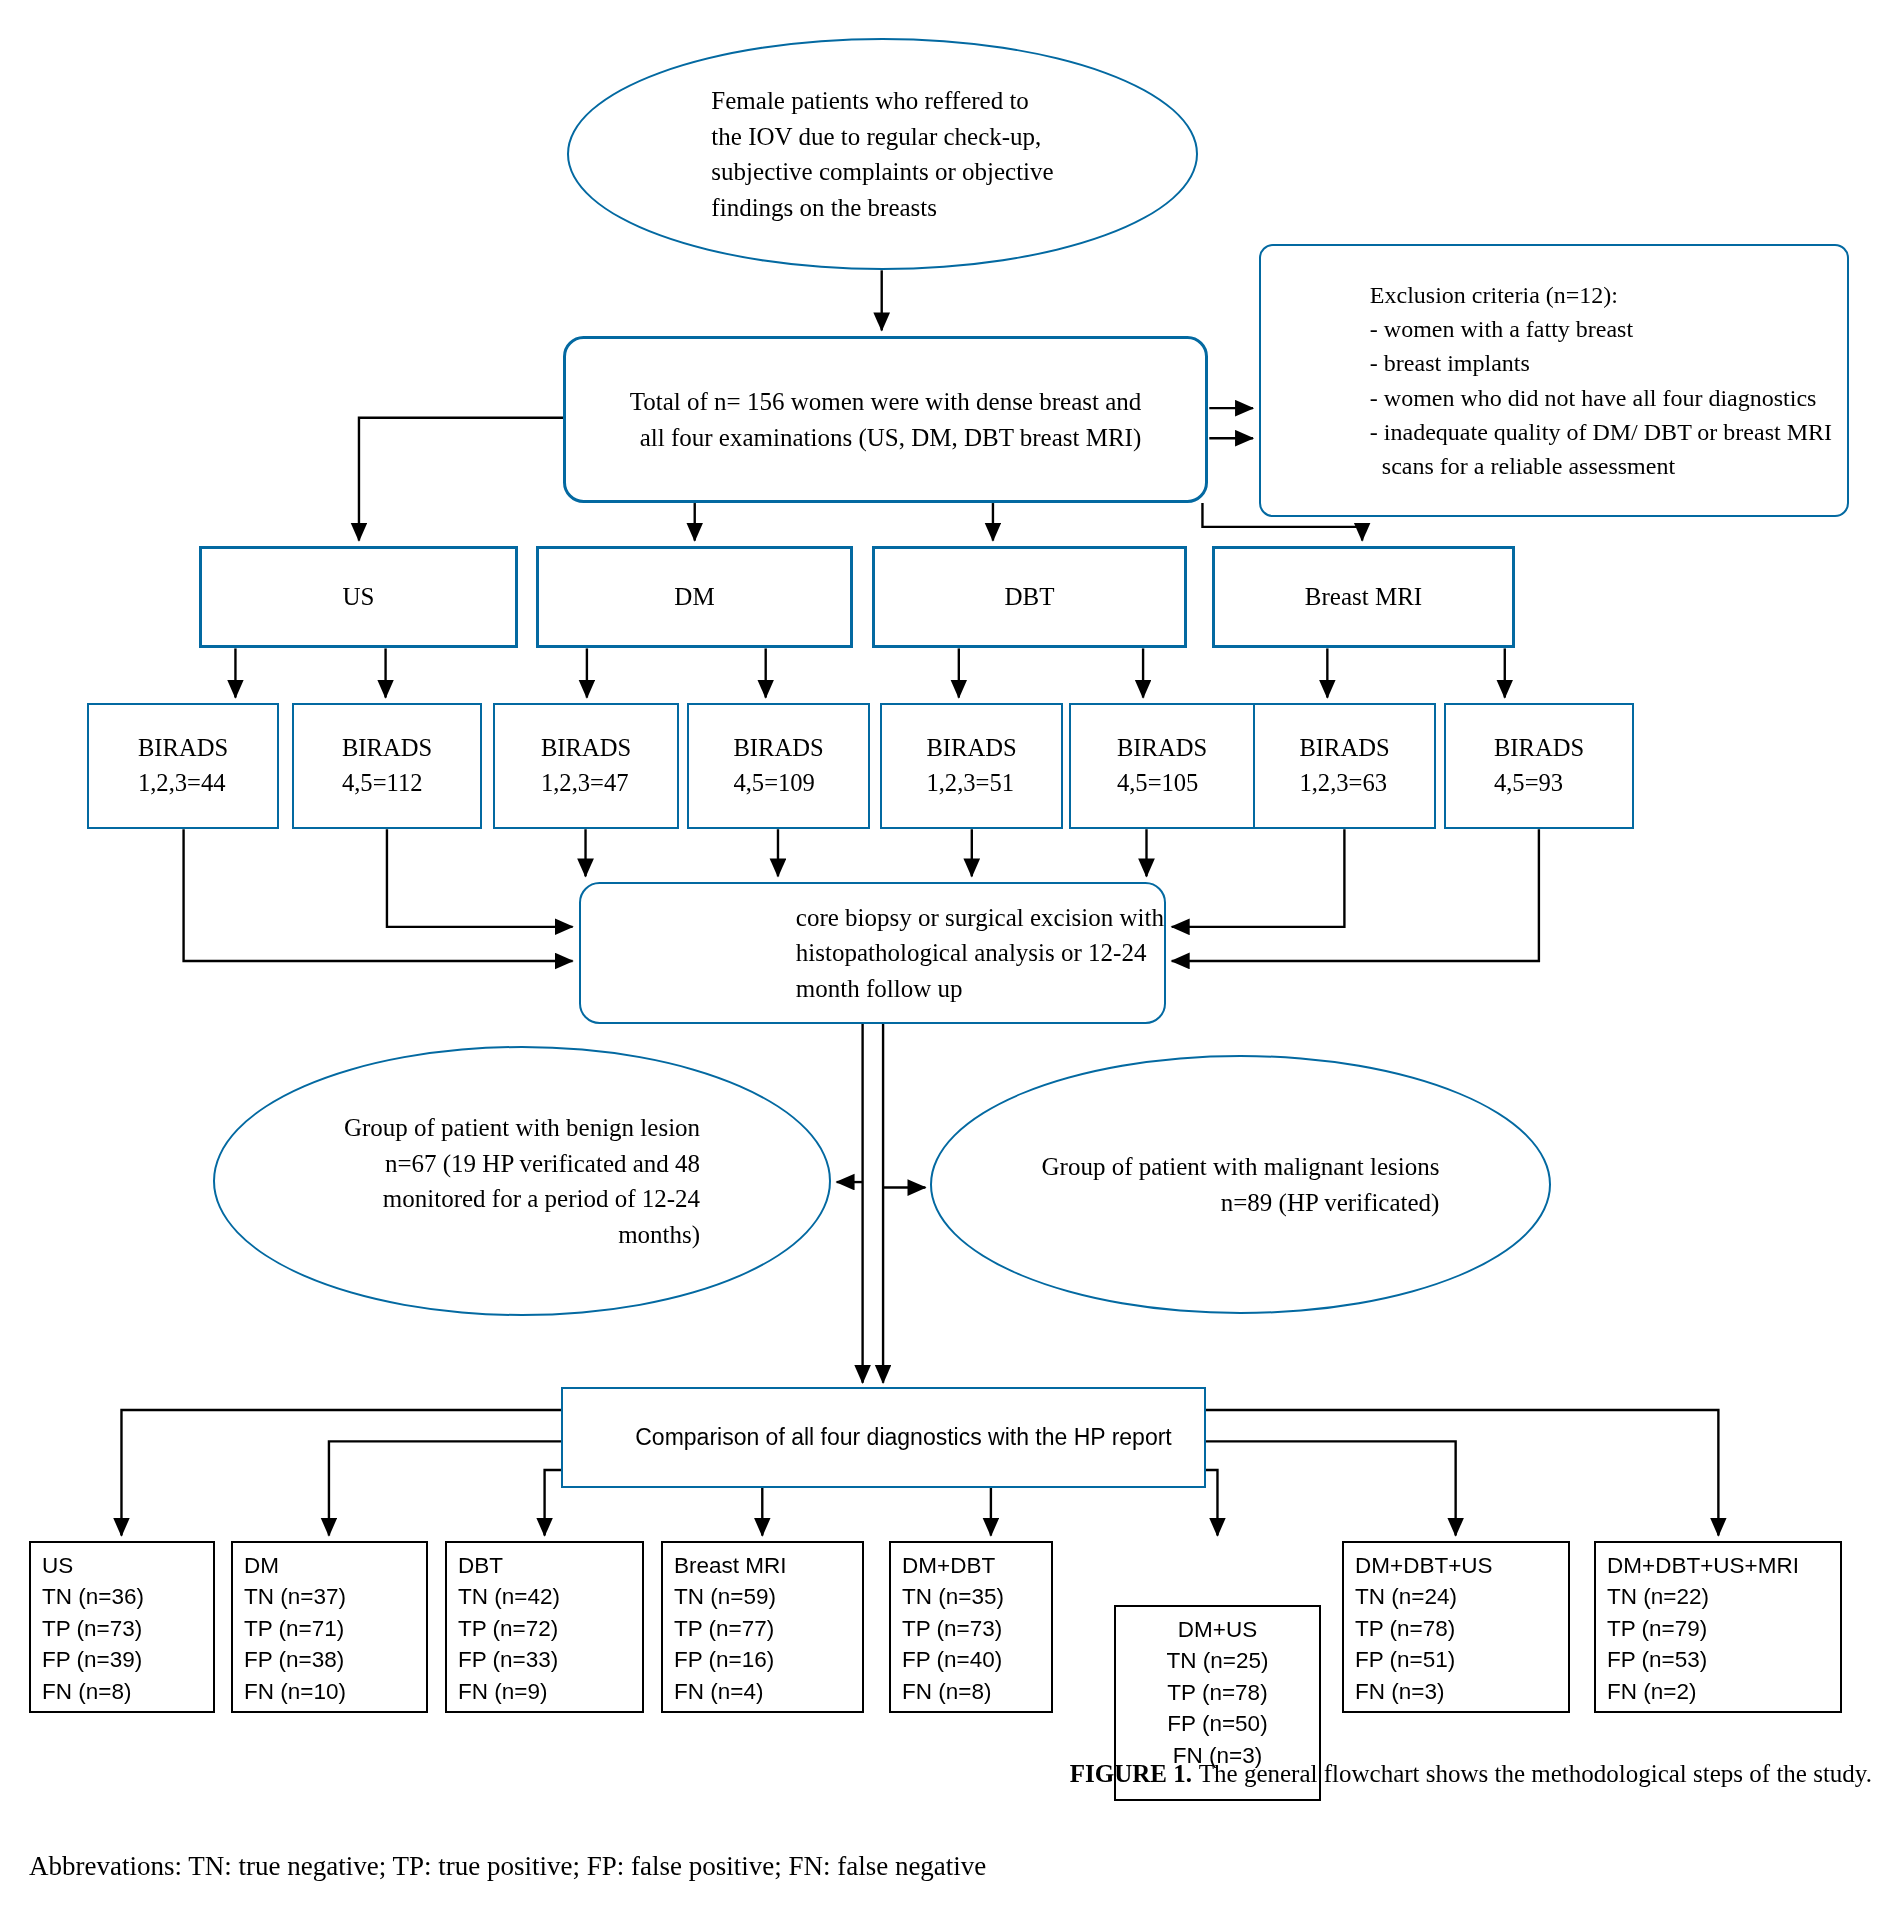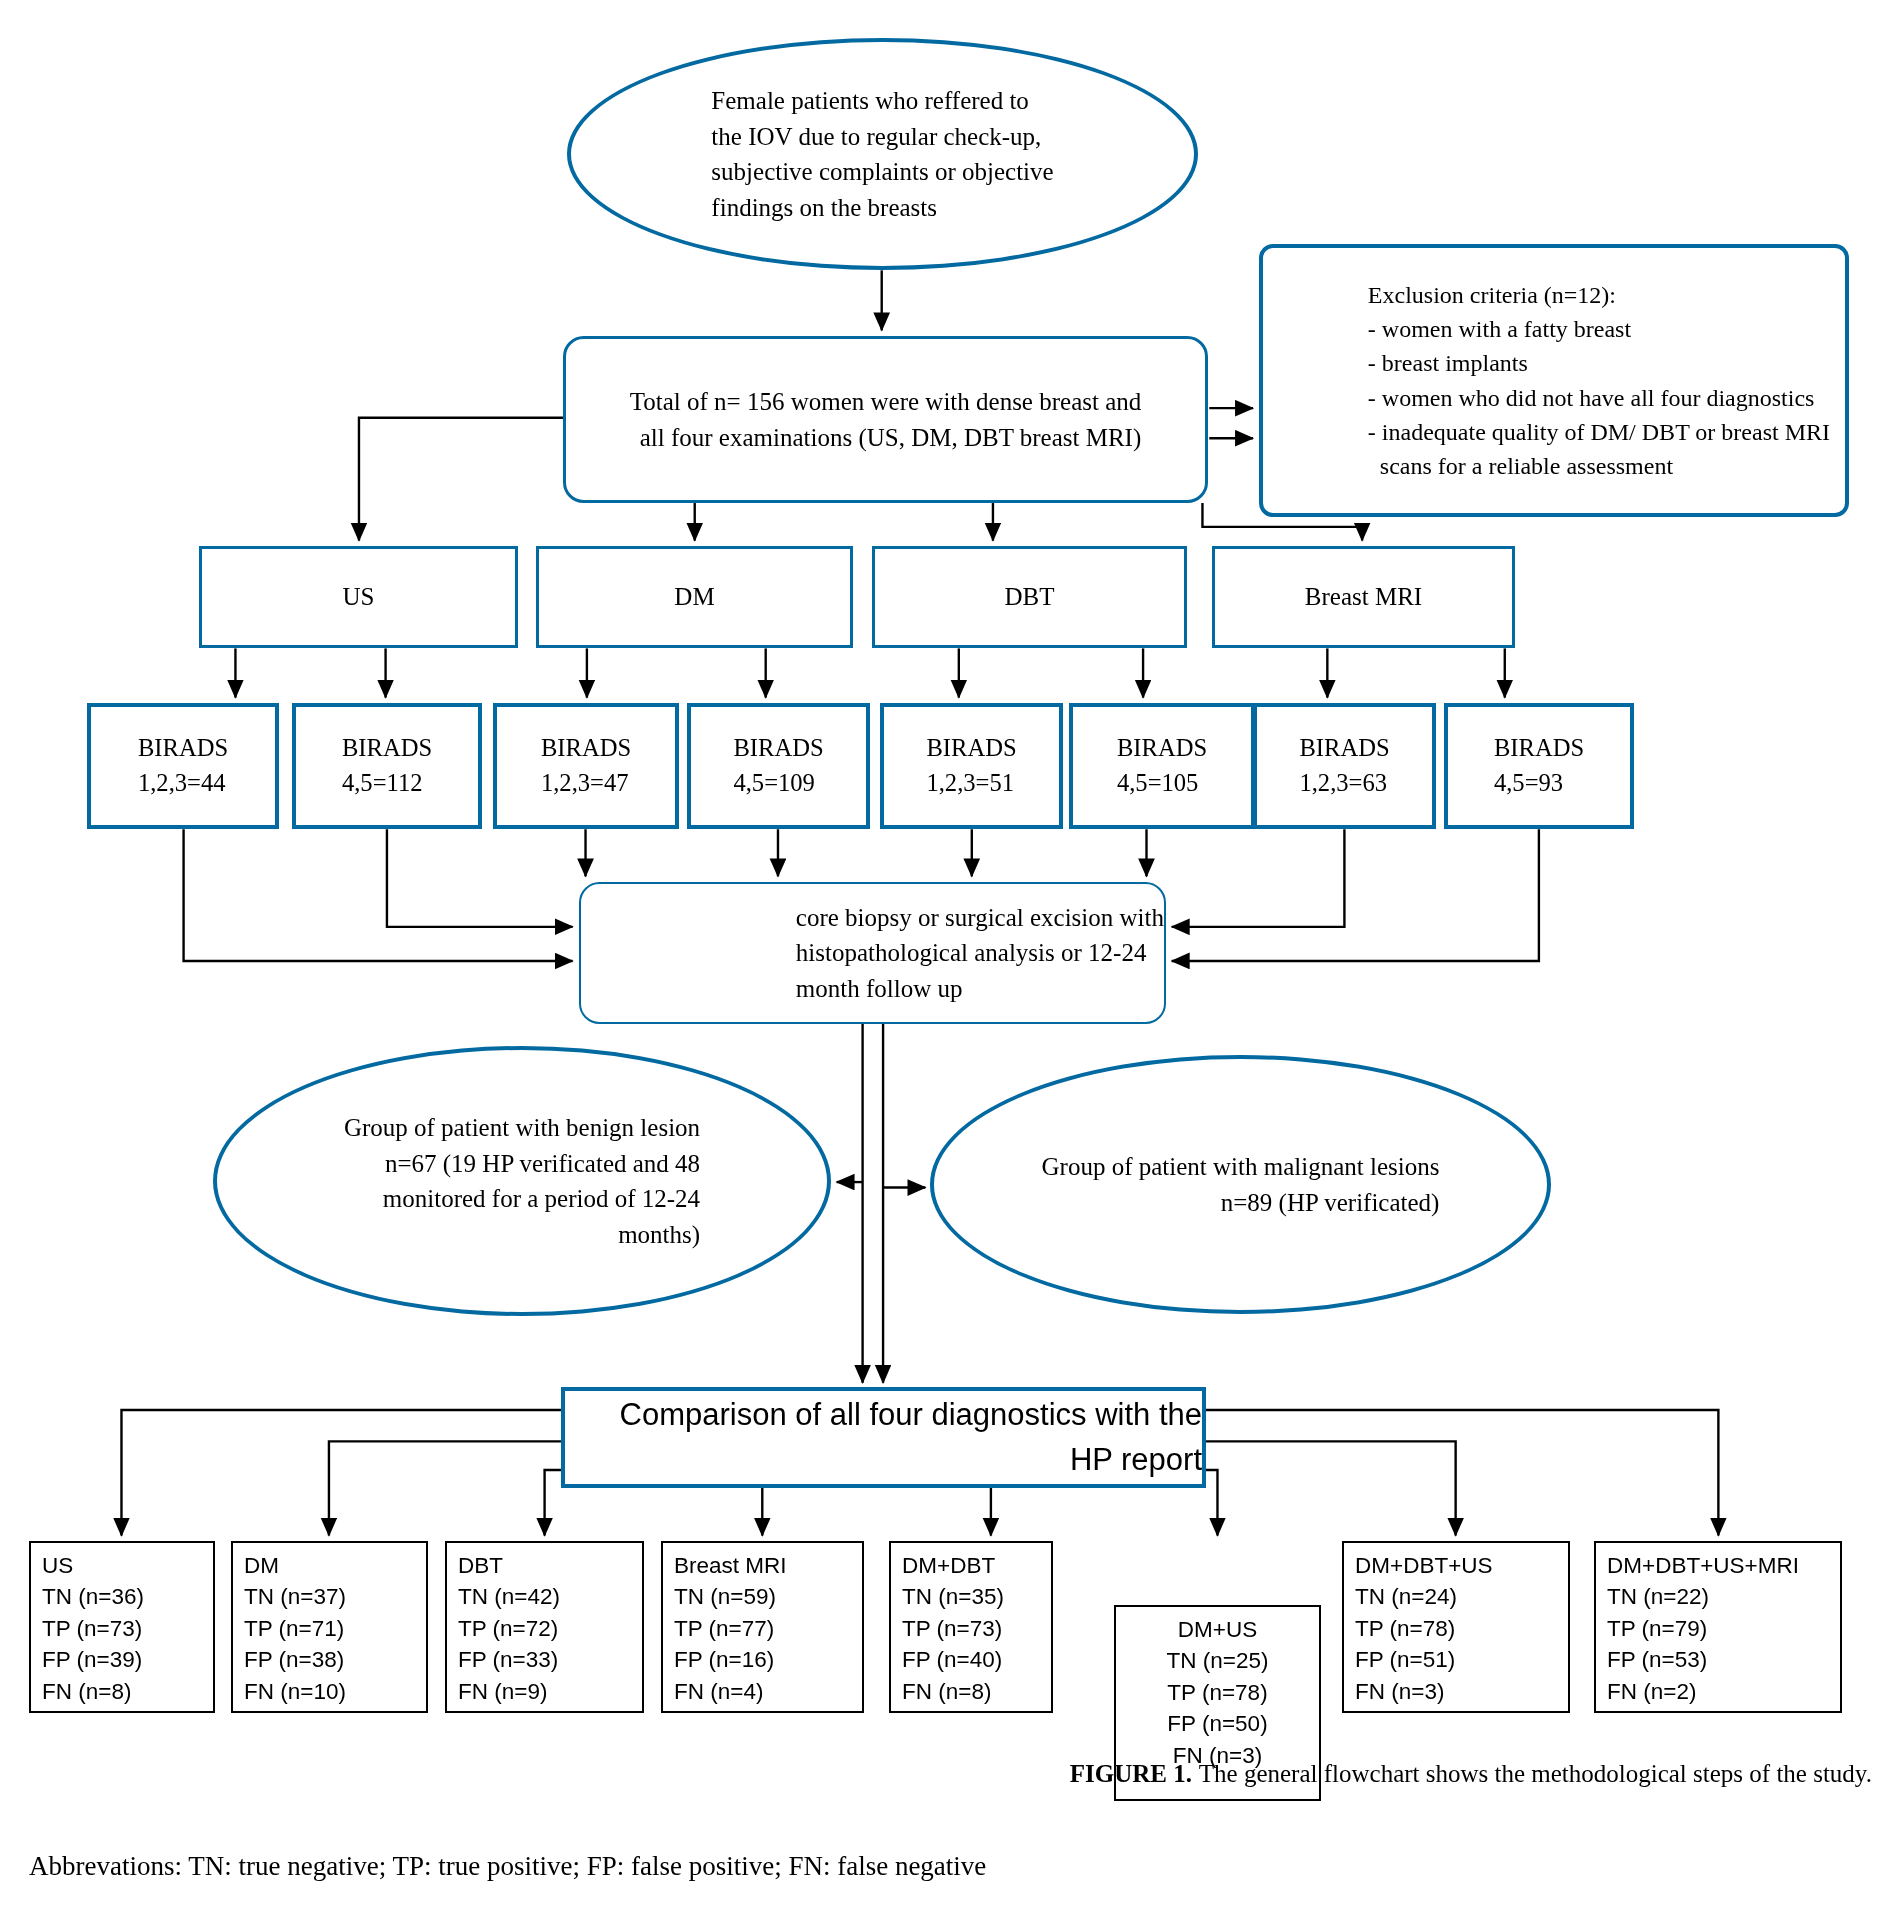--- a/index.html
+++ b/index.html
@@ -9,39 +9,39 @@
     width: 1904px;
     height: 1926px;
     background: #ffffff;
     color: #000000;
     font-family: "Liberation Serif", serif;
   }
   .connectors { position: absolute; left: 0; top: 0; }
   .node {
     position: absolute;
     box-sizing: border-box;
-    border: 4px solid #0369a1;
+    border: 2px solid #0369a1;
     background: #fff;
     display: flex;
     align-items: center;
     justify-content: center;
     font-size: 25px;
     line-height: 1.42;
   }
   .txt { white-space: pre-line; }
   .ellipse { border-radius: 50%; }
   .rrect { border-radius: 20.5px; }
   .center { text-align: right; }
   .leftalign { text-align: left; }
   .thick { border-width: 3.4px; }
   .b4 { border-width: 2.7px; }
   .birads { font-size: 24.6px; text-align: left; }
   .exclusion-box { font-size: 24px; justify-content: flex-end; padding: 9.6px 15px; border-radius: 14px; }
   .sans { font-family: "Liberation Sans", sans-serif; }
-  .comparison-box { font-size: 31px; padding-left: 40px; }
+  .comparison-box { font-size: 23px; padding-left: 40px; }
   .result {
     position: absolute;
     box-sizing: border-box;
     border: 2px solid #000;
     background: #fff;
     font-family: "Liberation Sans", sans-serif;
     font-size: 22.5px;
     line-height: 1.4;
     padding: 6.8px 11px;
     text-align: left;

